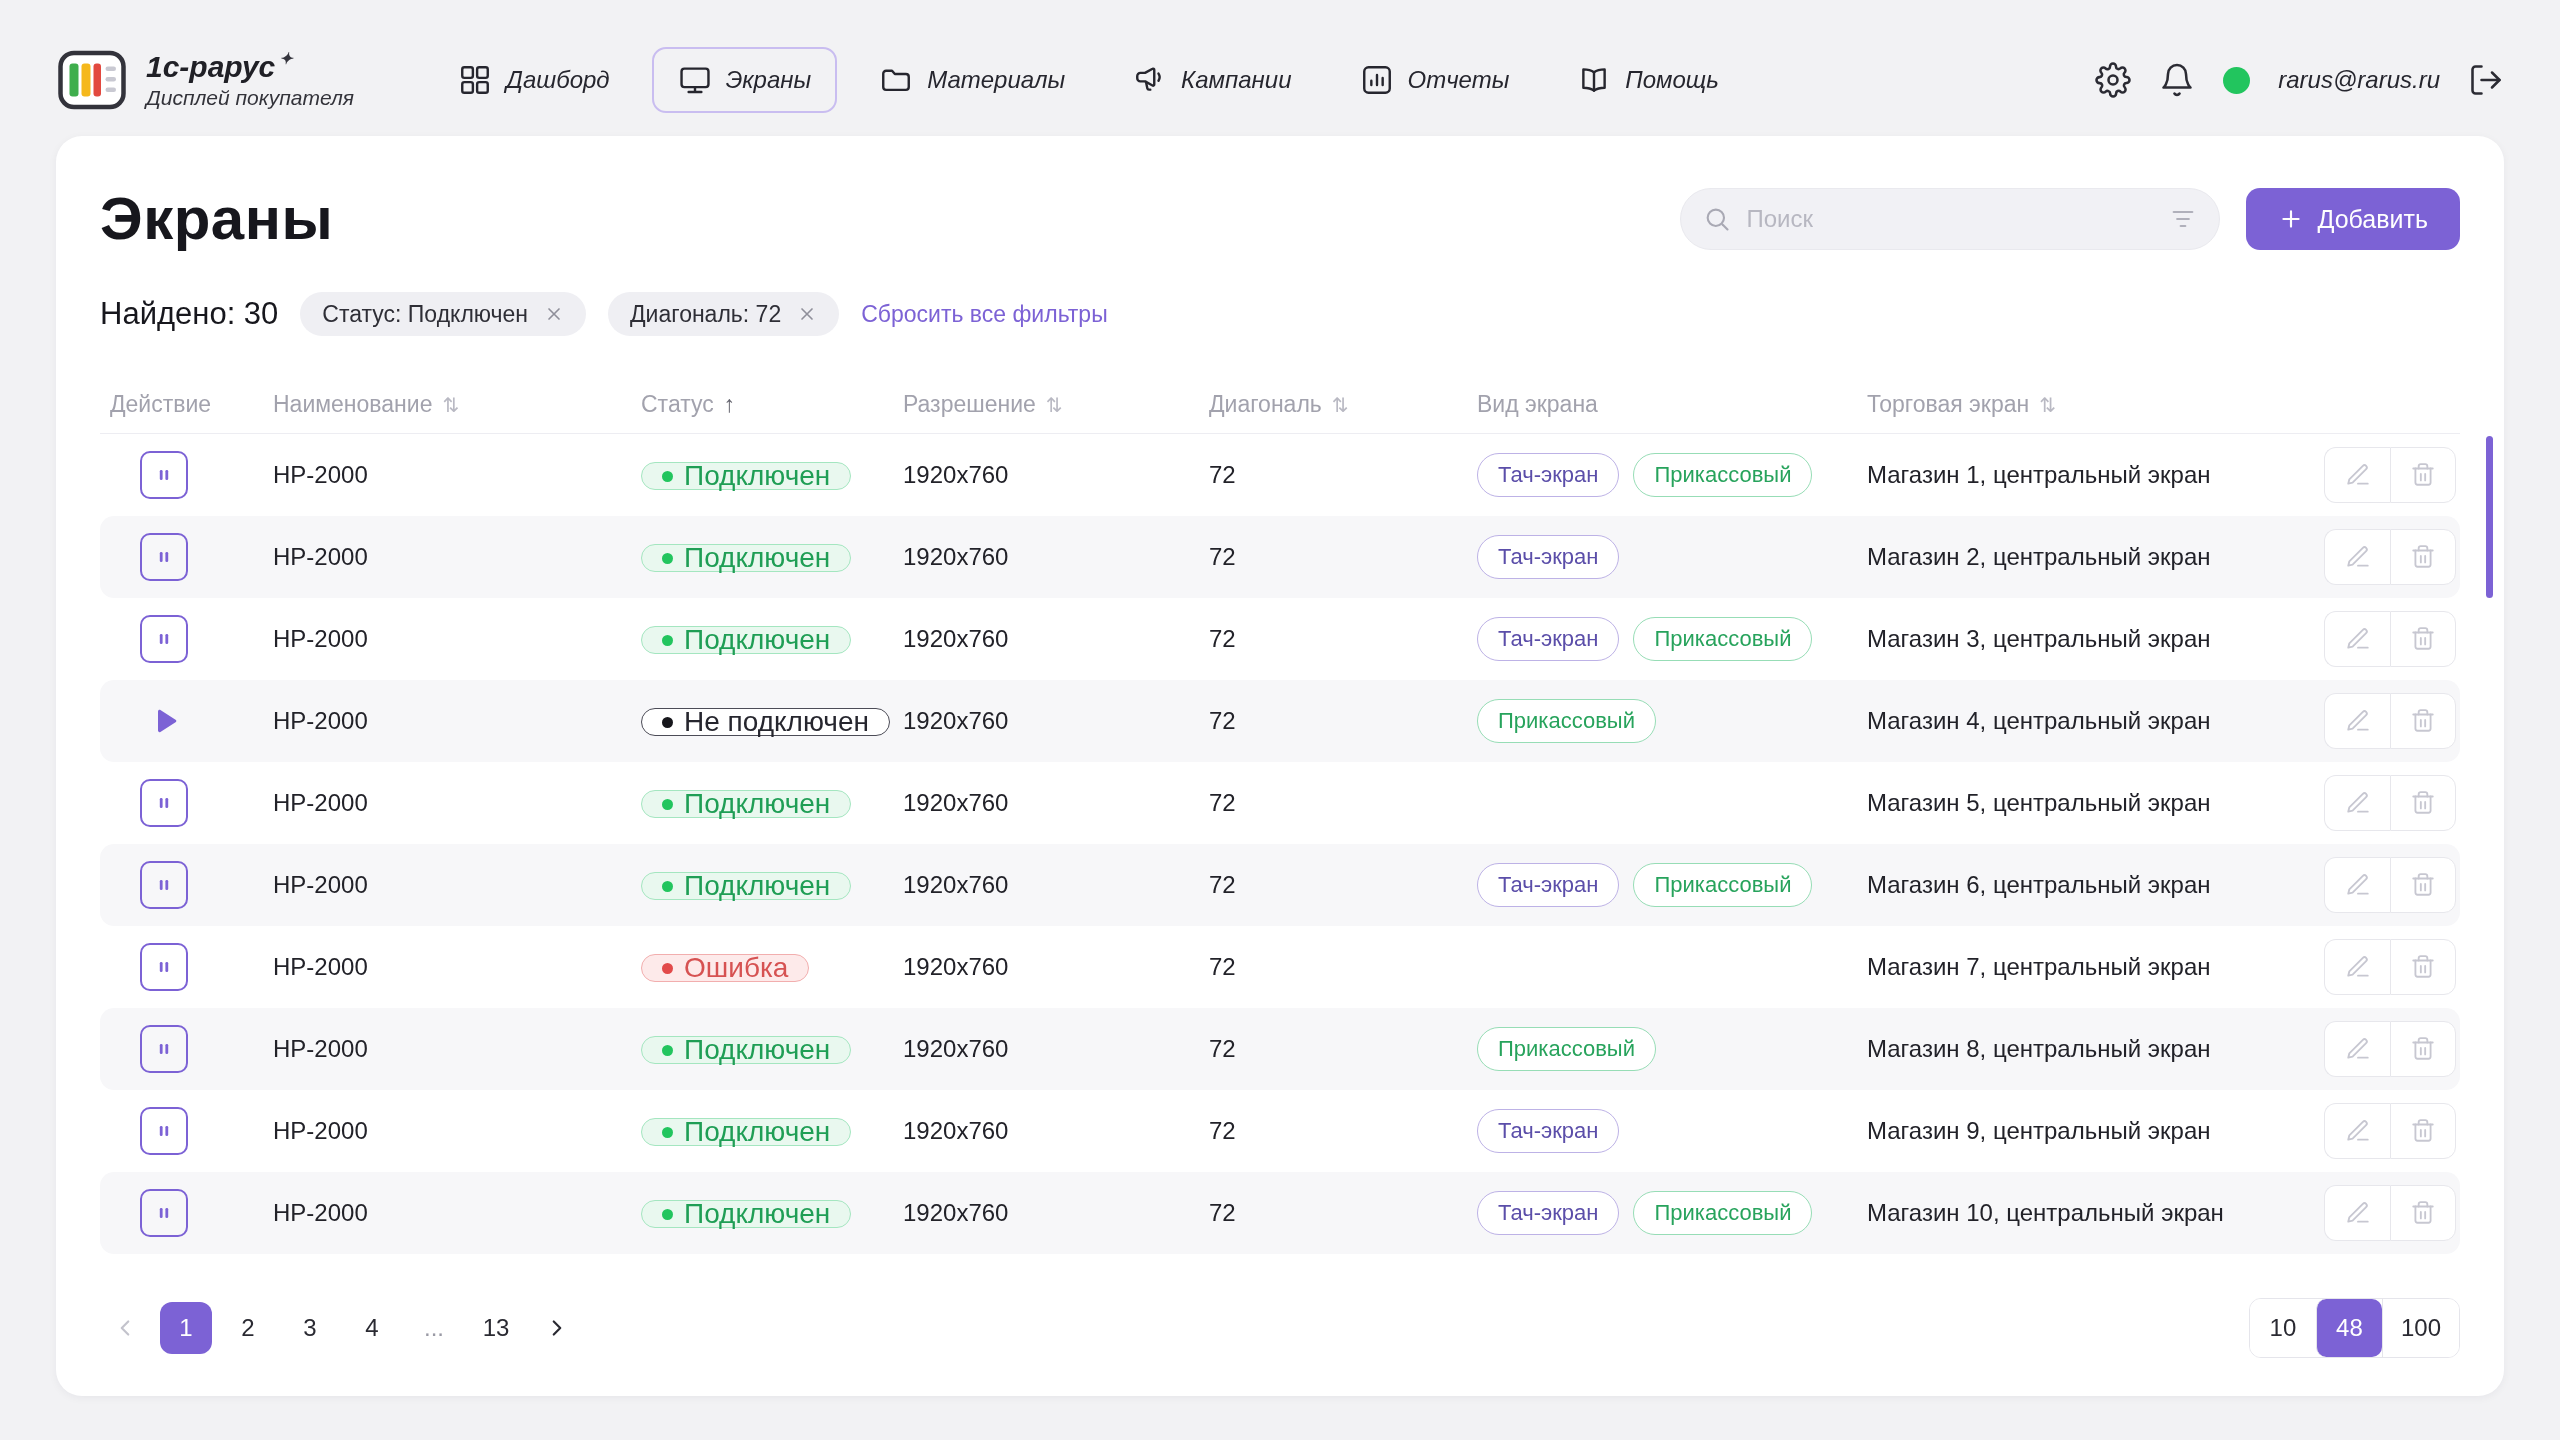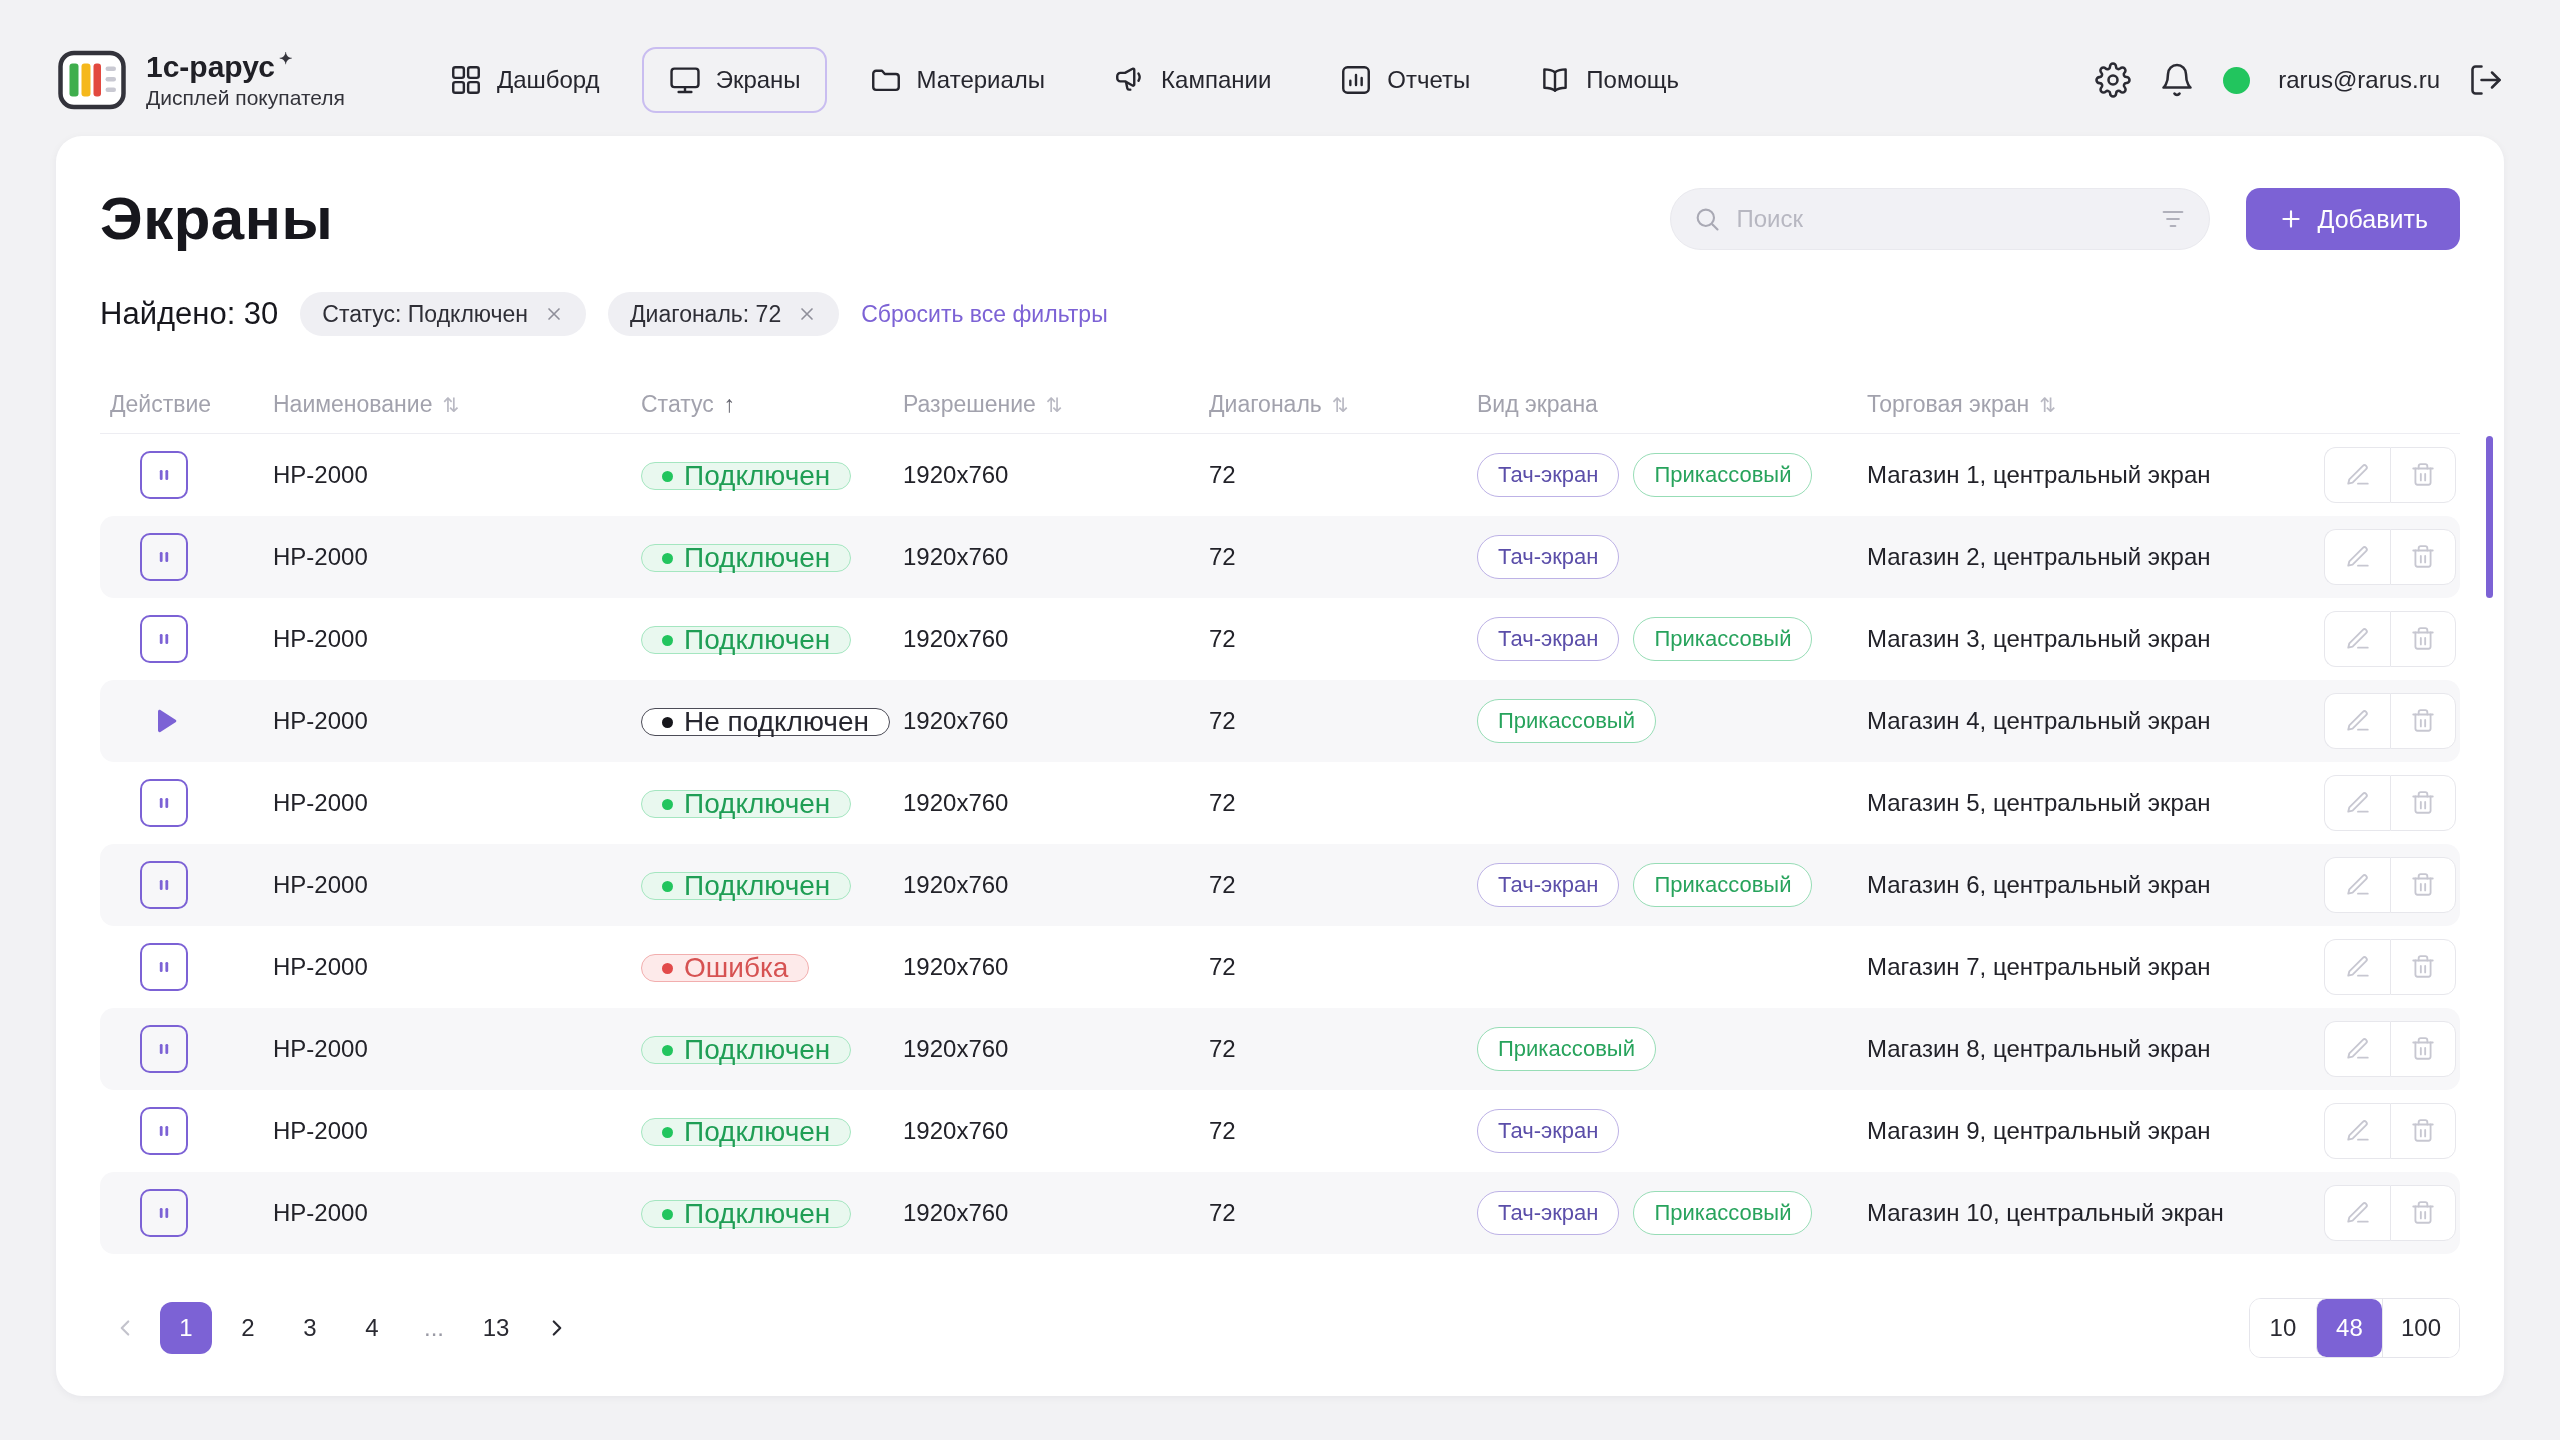--- a/index.html
+++ b/index.html
@@ -11,21 +11,21 @@
   html,body{margin:0;padding:0;}
   body{
     width:2560px;height:1440px;overflow:hidden;
     background:#f2f2f4;color:#222229;
     font-family:"Liberation Sans", sans-serif;
   }
   svg{display:block;}
   button{font-family:inherit;}
 
   
-  .topbar{display:flex;align-items:center;padding:44px 56px 0 56px;}
+  .topbar{display:flex;align-items:center;padding:44px 56px 0 56px;font-style:italic;}
   .brand{display:flex;align-items:center;gap:18px;}
   .logo{width:72px;height:72px;}
   .brand-text{display:flex;flex-direction:column;}
   .brand-name{font-size:30px;font-weight:700;color:#202026;display:flex;align-items:flex-start;gap:4px;line-height:1.1;}
   .brand-mark{font-size:16px;color:#35353d;}
   .brand-sub{font-size:21px;color:#33333a;margin-top:3px;}
 
   .main-nav{display:flex;align-items:center;gap:16px;margin-left:78px;}
   .nav-item{display:flex;align-items:center;gap:14px;padding:14px 24px;border-radius:14px;
     border:2px solid transparent;font-size:24px;color:#26262e;cursor:pointer;white-space:nowrap;}
@@ -45,21 +45,21 @@
   .card-head{display:flex;align-items:center;}
   .page-title{margin:0;font-size:60px;font-weight:700;color:#17171d;letter-spacing:.5px;line-height:70px;}
   .search-box{margin-left:auto;width:540px;height:62px;background:#f1f1f5;border:1px solid #e9e9ee;
     border-radius:999px;display:flex;align-items:center;padding:4px 22px;gap:14px;}
   .search-box .s-icon{color:#a9a9b4;}
   .search-box .s-icon svg{width:28px;height:28px;}
   .search-box input{flex:1;border:0;outline:0;background:transparent;font-size:24px;color:#33333a;font-family:inherit;}
   .search-box input::placeholder{color:#b7b7c1;}
   .search-box .f-icon{color:#b0b0bb;cursor:pointer;background:none;border:0;padding:0;}
   .search-box .f-icon svg{width:28px;height:28px;}
-  .add-btn{margin-left:36px;height:62px;padding:0 32px;border-radius:14px;border:0;
+  .add-btn{margin-left:26px;height:62px;padding:0 32px;border-radius:14px;border:0;
     background:var(--accent);color:#fff;font-size:25px;display:flex;align-items:center;gap:14px;cursor:pointer;}
   .add-btn svg{width:26px;height:26px;}
 
   .filters-row{margin-top:34px;display:flex;align-items:center;gap:22px;height:52px;}
   .found{font-size:31px;color:#17171d;}
   .chip{height:44px;display:inline-flex;align-items:center;gap:16px;padding:0 22px;
     background:#efeff3;border-radius:999px;font-size:23px;color:#2e2e36;}
   .chip-close{background:none;border:0;padding:0;color:#8f8f9a;cursor:pointer;display:flex;}
   .chip-close svg{width:20px;height:20px;}
   .reset-link{font-size:23px;color:var(--accent);cursor:pointer;text-decoration:none;}

